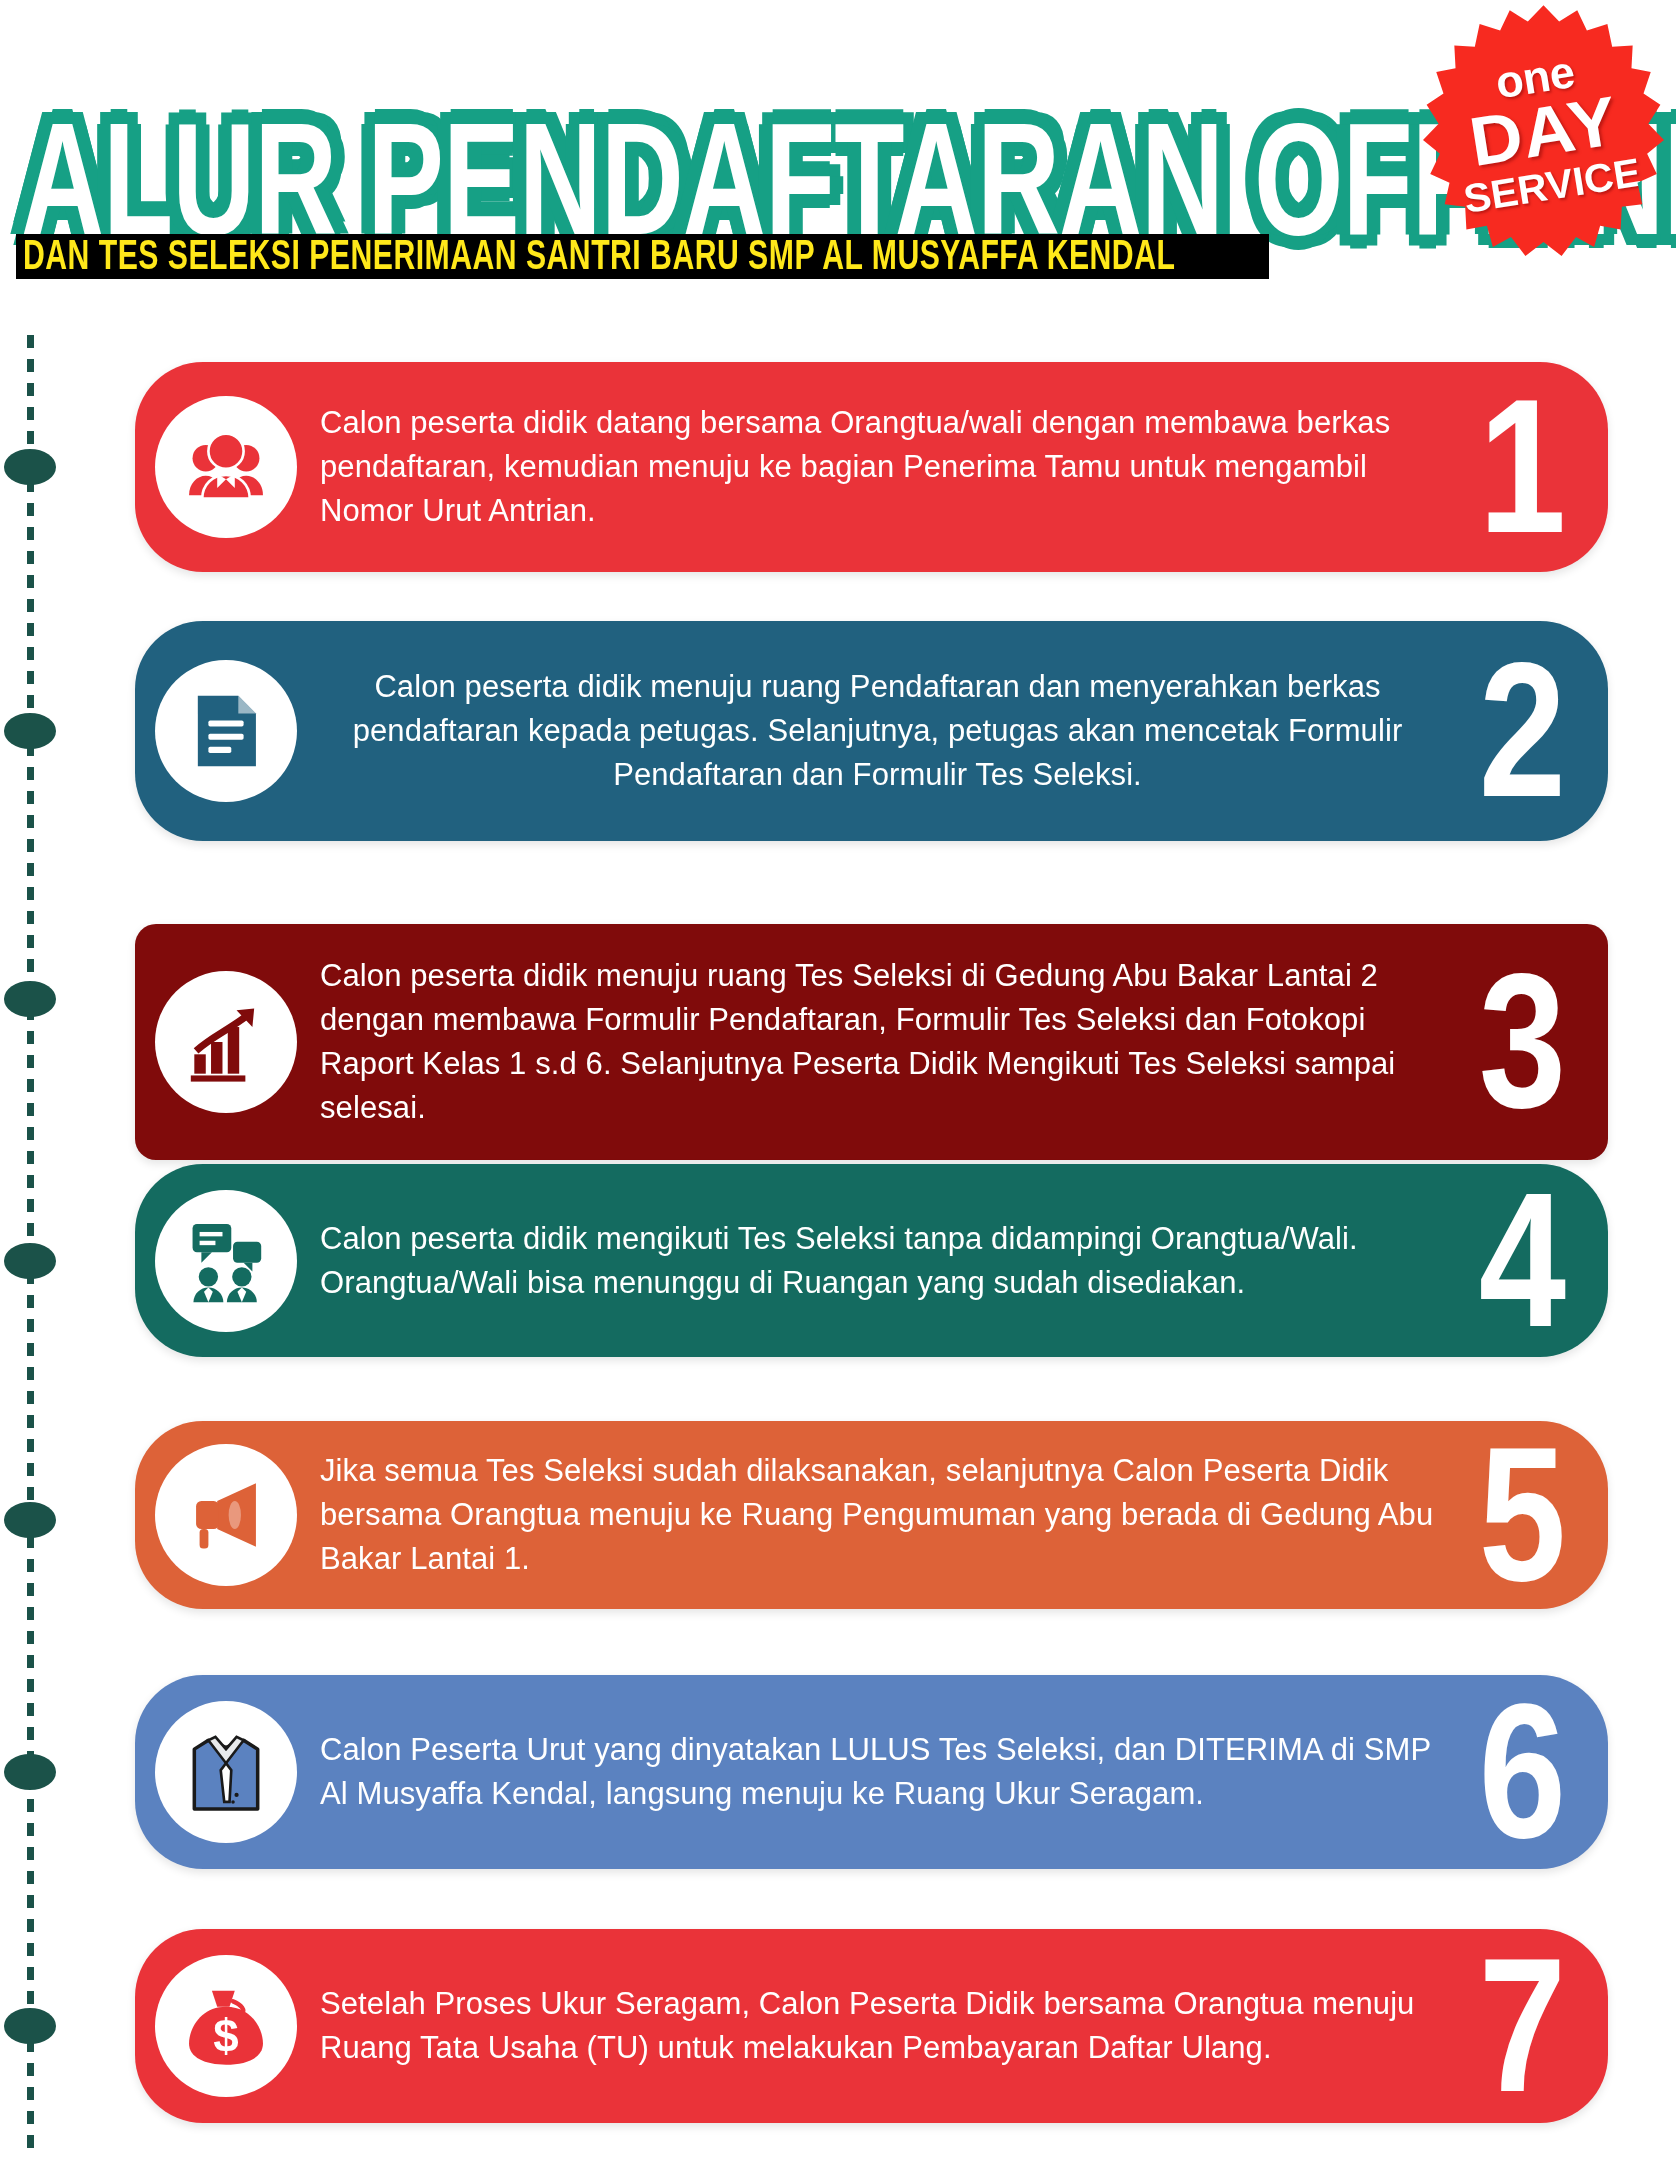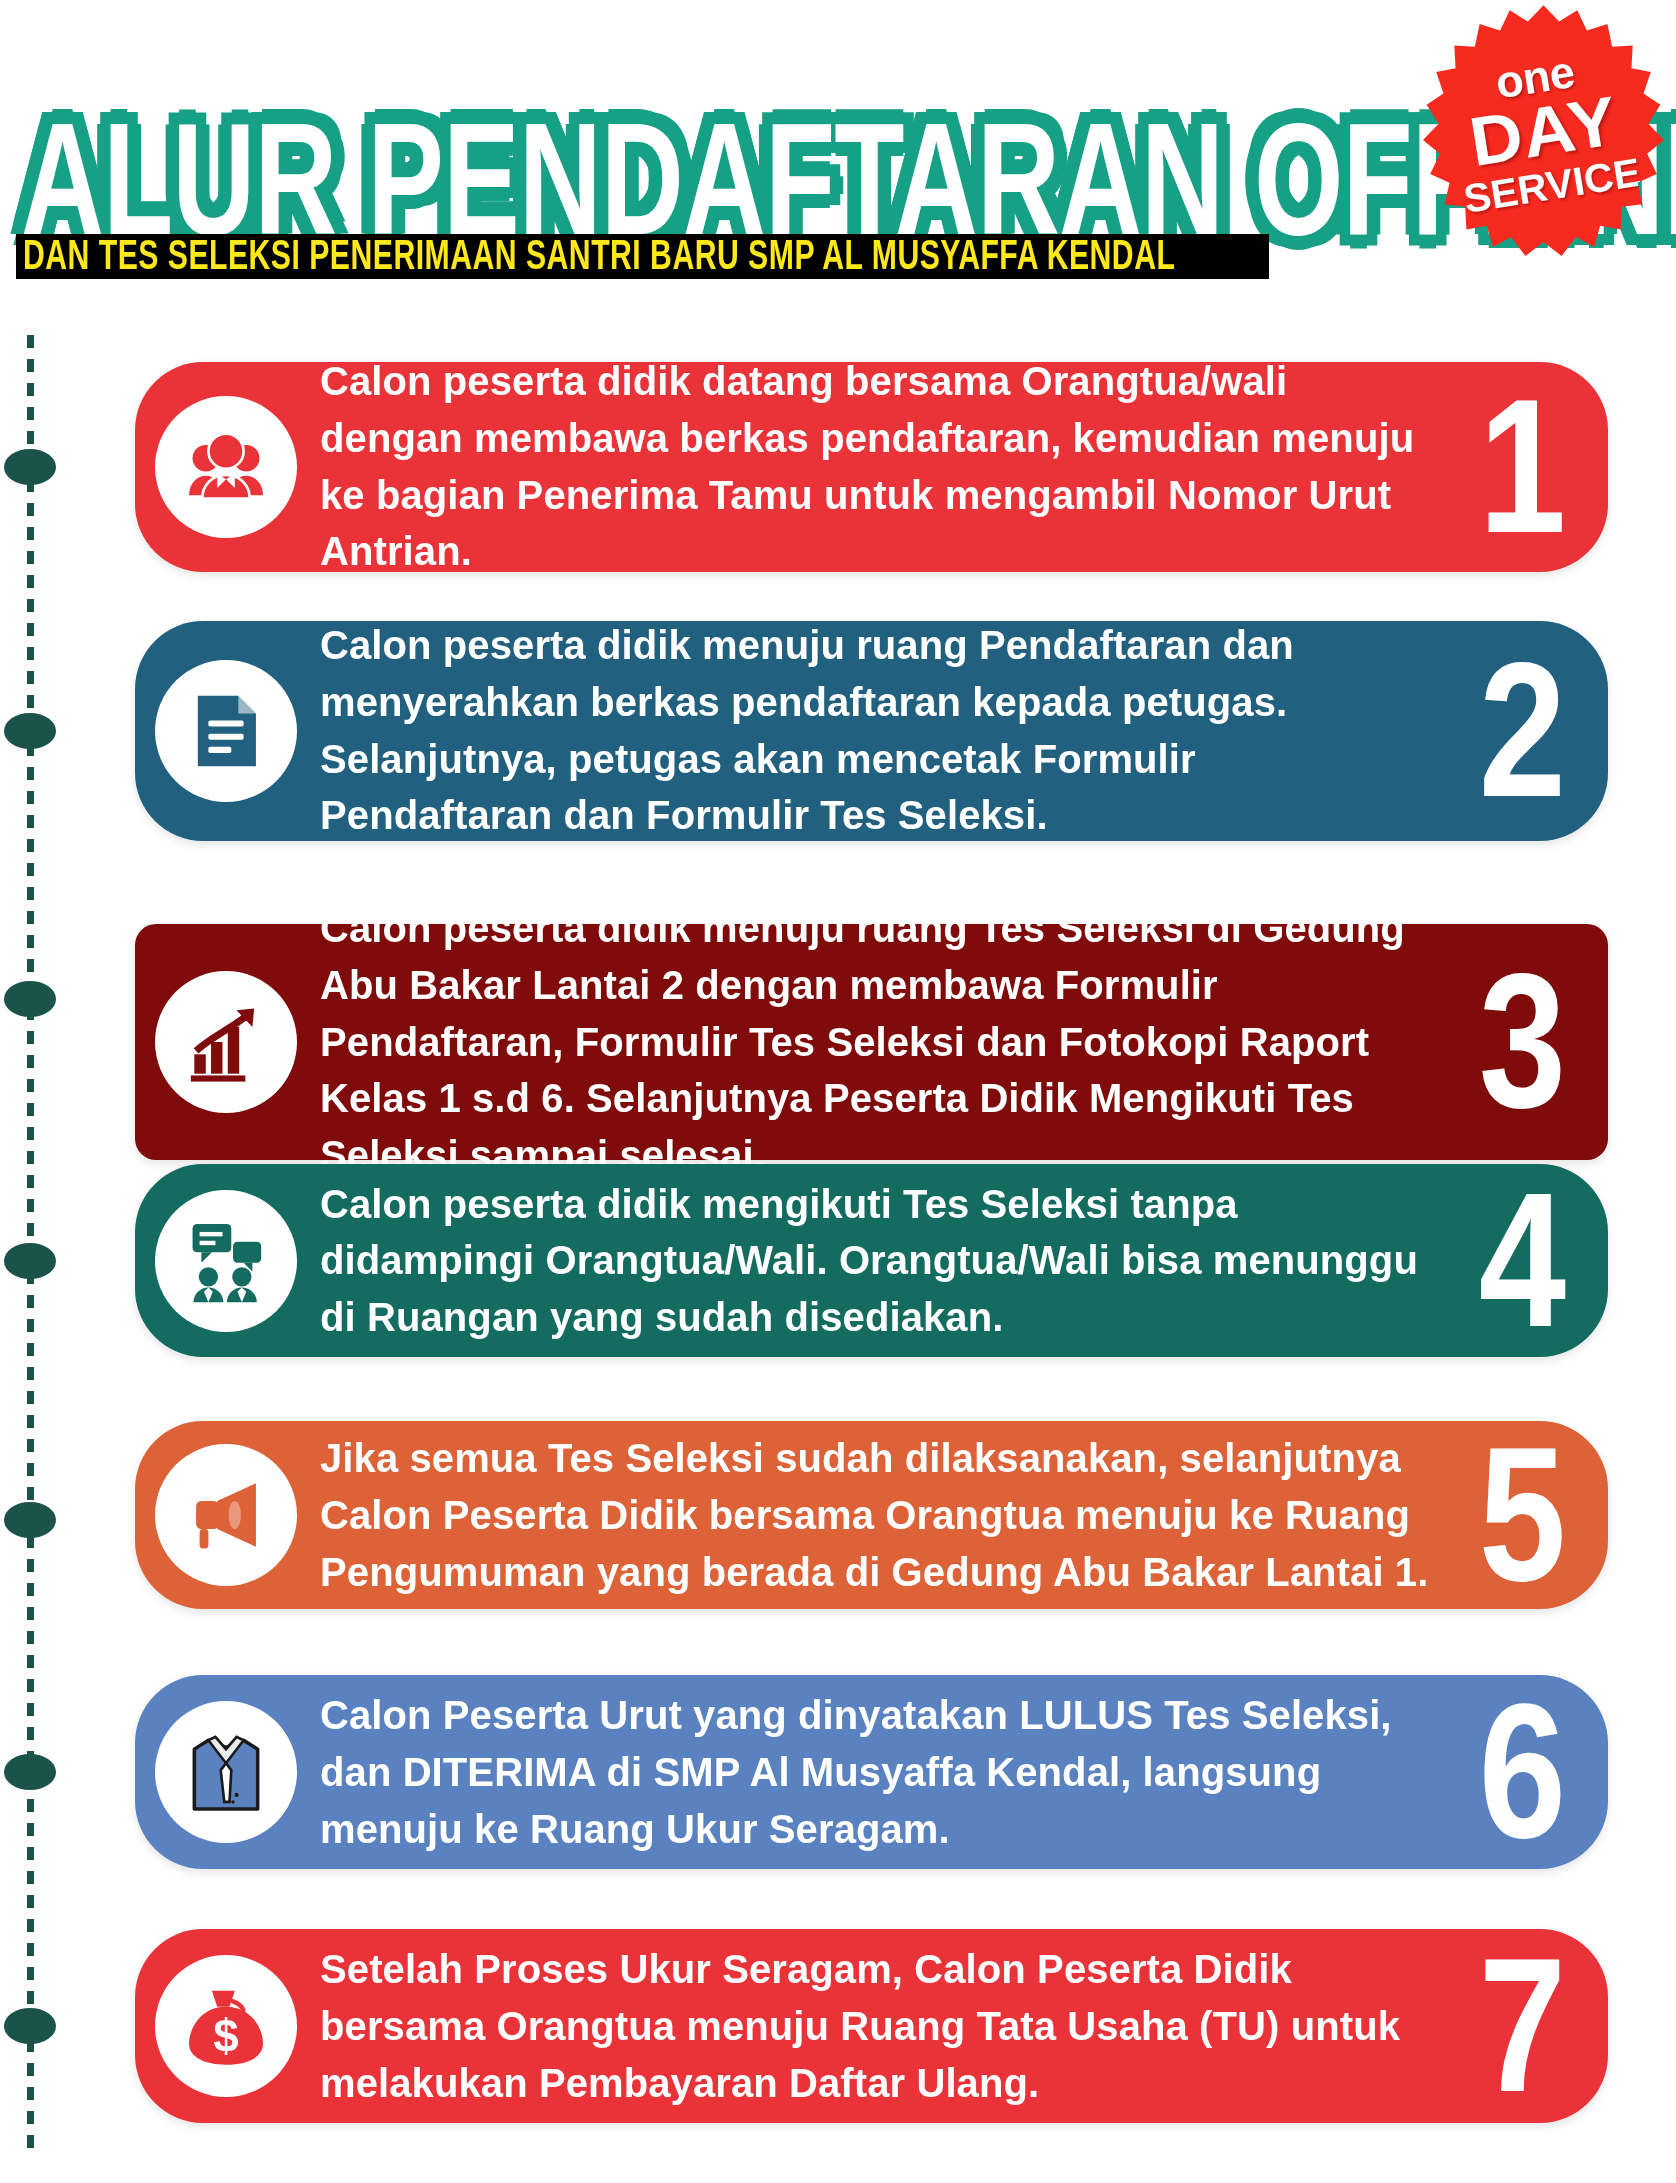--- a/index.html
+++ b/index.html
@@ -132,22 +132,22 @@
   }
   .icon-bubble svg{width:88px;height:88px;display:block;}
   .card-text{
     position:absolute;
     left:185px;
     right:173px;
     top:50%;
     transform:translateY(-50%);
     color:#ffffff;
     font-family:"Liberation Sans", sans-serif;
-    font-size:40px;
-    font-weight:bold;
+    font-size:31px;
+    font-weight:normal;
     line-height:1.42;
     letter-spacing:0.1px;
   }
   .step-num{
     position:absolute;
     right:42px;
     top:50%;
     transform:translateY(-50%);
     font-family:"Liberation Sans", sans-serif;
     font-weight:bold;
@@ -202,21 +202,21 @@
         <path d="M23 86c0-16 12-27 27-27s27 11 27 27z" fill="#EA3339" stroke="#fff" stroke-width="3"></path>
         <path d="M50 64 L40 58 L40 74 Z M50 64 L60 58 L60 74 Z" fill="#fff"></path>
       </svg>
         </span>
       </div>
       <div class="card-text">Calon peserta didik datang bersama Orangtua/wali dengan membawa berkas pendaftaran, kemudian menuju ke bagian Penerima Tamu untuk mengambil Nomor Urut Antrian.</div>
       <div class="step-num">
         <span>1</span>
       </div>
     </div>
-    <div class="card" style="top: 621px; height: 220px; background: rgb(33, 97, 127);">
+    <div class="card" style="top: 621px; height: 220px; background: rgb(33, 97, 127); text-align: center;">
       <div class="icon-bubble">
         <span>
           <svg viewBox="0 0 100 100" aria-hidden="true">
         <path d="M18 10h46l20 20v60H18z" fill="#21617F"></path>
         <path d="M64 10v20h20z" fill="#fff" opacity="0.55"></path>
         <rect x="30" y="38" width="40" height="7" rx="2" fill="#fff"></rect>
         <rect x="30" y="53" width="40" height="7" rx="2" fill="#fff"></rect>
         <rect x="30" y="68" width="26" height="7" rx="2" fill="#fff"></rect>
       </svg>
         </span>

